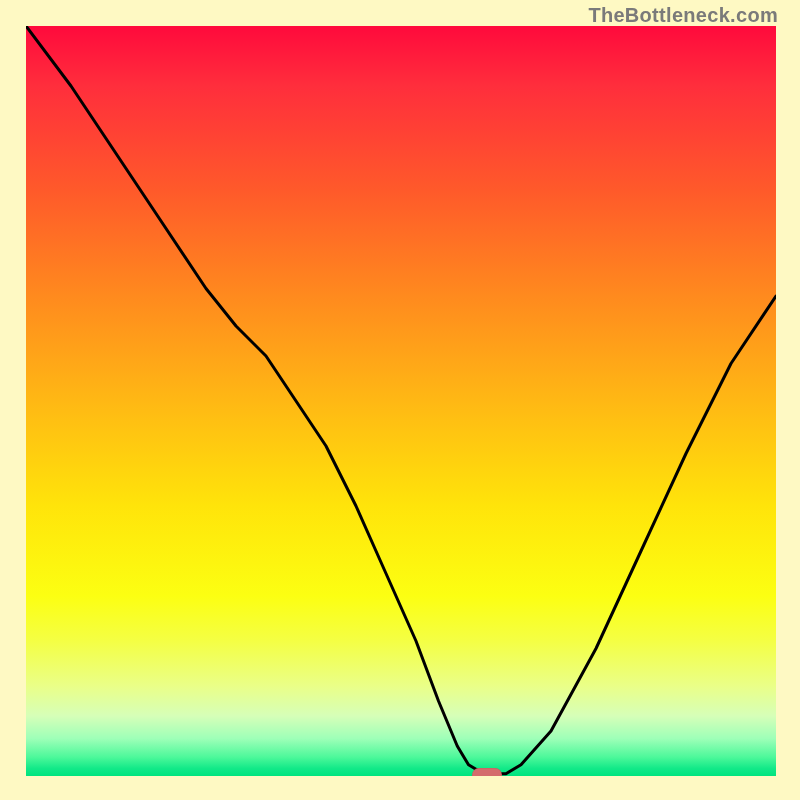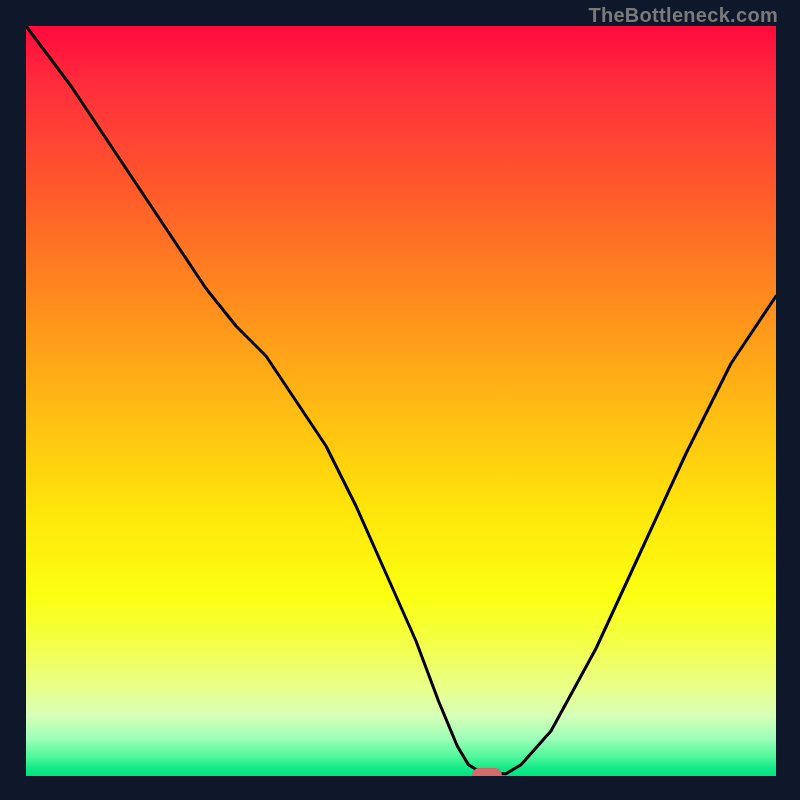--- a/index.html
+++ b/index.html
@@ -9,21 +9,21 @@
     height: 800px;
     background: #000;
     overflow: hidden;
   }
   .frame {
     position: absolute;
     left: 0;
     top: 0;
     width: 800px;
     height: 800px;
-    background: #0f172a;
+    background: #fef9c3;
   }
   .plot-area {
     position: absolute;
     left: 26px;
     top: 26px;
     width: 750px;
     height: 750px;
     overflow: hidden;
   }
   .gradient {

